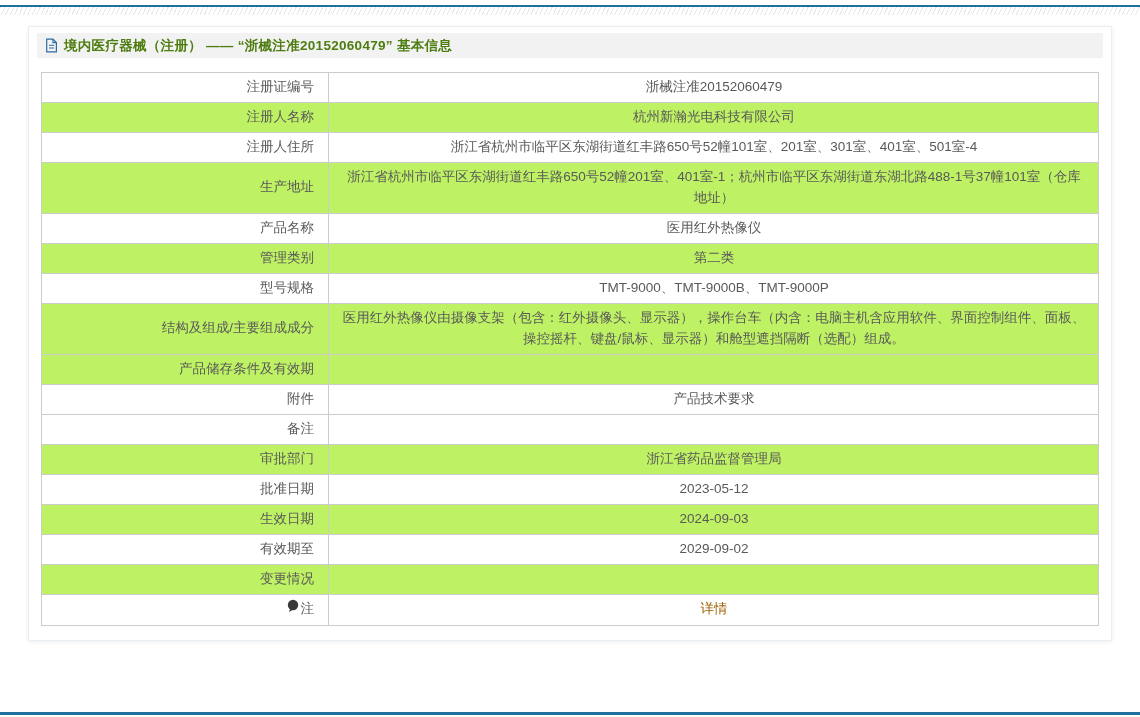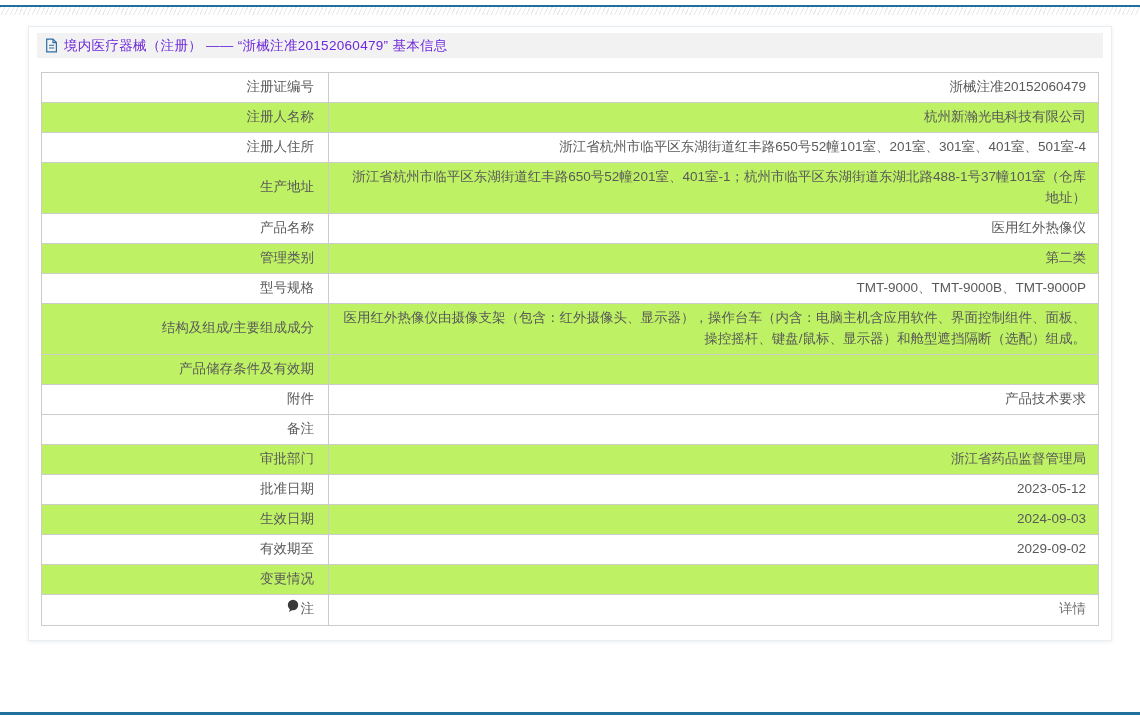--- a/index.html
+++ b/index.html
@@ -40,23 +40,24 @@
   .title-bar {
     background: #f2f2f2;
     height: 25px;
     display: flex;
     align-items: center;
     gap: 6px;
     padding: 0 8px;
   }
   .title-bar .doc-icon { display: flex; align-items: center; }
   .title-text {
-    color: #6d28d9;
+    color: #4d7c0f;
     font-size: 13.5px;
     letter-spacing: 0.3px;
+    font-weight: bold;
   }
   table.info-table {
     border-collapse: collapse;
     margin: 14px 8px 0 4px;
     width: calc(100% - 8px);
     table-layout: fixed;
   }
   table.info-table col.label-col { width: 287px; }
   table.info-table tr.alt { background: #bef264; }
   table.info-table th,
@@ -67,32 +68,32 @@
     height: 30px;
     line-height: 1.55;
   }
   table.info-table th {
     font-weight: normal;
     text-align: right;
     padding: 4px 14px 4px 8px;
     vertical-align: middle;
   }
   table.info-table td {
-    text-align: right;
+    text-align: center;
     padding: 4px 12px 4px 13px;
     vertical-align: middle;
     word-break: break-all;
   }
   .note-label {
     display: inline-flex;
     align-items: center;
     gap: 2px;
   }
   a.details-link {
-    color: #737373;
+    color: #a16207;
     text-decoration: none;
     cursor: pointer;
     font-family: Liberation Mono, monospace;
   }
 </style>
 </head>
 <body>
 
 <div class="top-accent-line"></div>
 <div class="hatch-band"></div>

